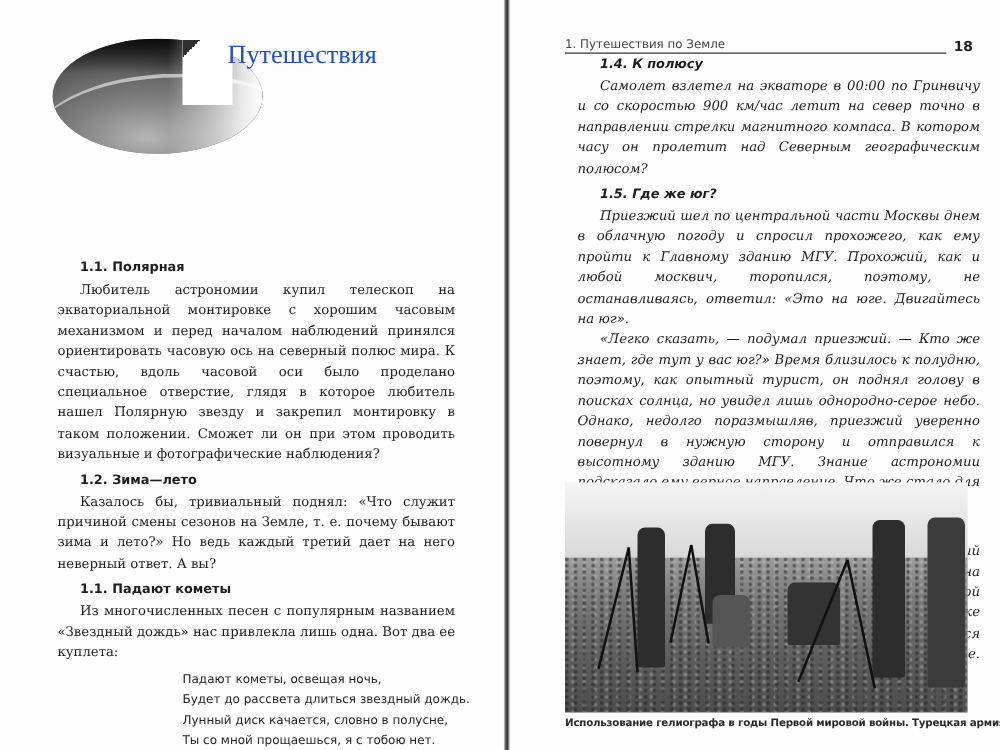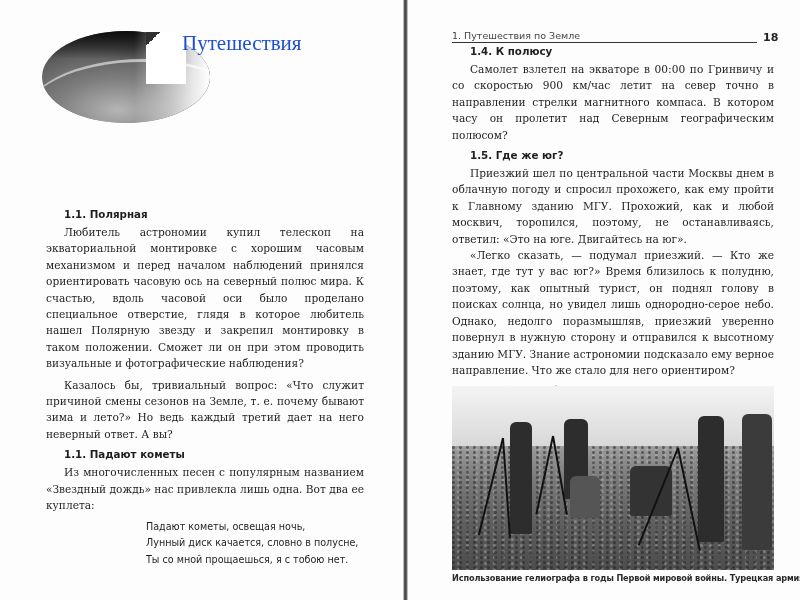--- a/index.html
+++ b/index.html
@@ -32,21 +32,21 @@
                     font-size: 58px; font-weight: bold; line-height: 52px; text-align: center; overflow: hidden; }
   .chapter-number::before { content: ""; position: absolute; left: 0; top: 0; width: 14px; height: 14px;
                             background: linear-gradient(135deg, #303030 50%, #ffffff 50%); }
   .chapter-title { position: absolute; left: 142px; top: 10px; font-family: Liberation Serif, serif;
                    font-size: 21px; line-height: 22px; color: #1d4ed8; font-weight: normal; }
   .chapter-title span { display: block; }
 
   
   .col { position: absolute; font-size: 10.6px; line-height: 16.4px; text-align: justify; }
   .col-left { left: 46px; top: 207px; width: 318px; }
-  .col-right { left: 44px; top: 44px; width: 322px; }
+  .col-right { left: 54px; top: 44px; width: 322px; font-style: italic; }
 
   h3 { font-family: "DejaVu Sans", sans-serif; font-size: 10.3px; font-weight: bold; margin: 0 0 3px 18px; line-height: 14px; }
   p.para { text-indent: 18px; margin-bottom: 5px; }
   .section { margin-bottom: 3px; }
   .poem { font-family: "DejaVu Sans", sans-serif; font-size: 9.6px; line-height: 16.6px; margin: 1px 0 4px 56px; text-align: left; }
   .stanza { margin-bottom: 4px; }
   .stanza span { display: block; white-space: nowrap; padding-left: 44px; }
 
   
   .running-header { position: absolute; left: 44px; top: 29px; width: 305px; border-bottom: 1px solid #333;
@@ -78,28 +78,30 @@
       <span>Путешествия</span>
     </div>
   </div>
 
   <div class="col col-left">
     <div class="section">
       <h3>1.1. Полярная</h3>
       <p class="para">Любитель астрономии купил телескоп на экваториальной монтировке с хорошим часовым механизмом и перед началом наблюдений принялся ориентировать часовую ось на северный полюс мира. К счастью, вдоль часовой оси было проделано специальное отверстие, глядя в которое любитель нашел Полярную звезду и закрепил монтировку в таком положении. Сможет ли он при этом проводить визуальные и фотографические наблюдения?</p>
     </div>
     <div class="section">
-      <p class="para">Казалось бы, тривиальный вопрос: «Что служит причиной смены сезонов на Земле, т. е. почему бывают зима и лето?» Но ведь каждый третий дает на него неверный ответ. А вы?</p>
+      <h3>1.2. Зима—лето</h3>
+      <p class="para">Казалось бы, тривиальный поднял: «Что служит причиной смены сезонов на Земле, т. е. почему бывают зима и лето?» Но ведь каждый третий дает на него неверный ответ. А вы?</p>
     </div>
     <div class="section">
       <h3>1.1. Падают кометы</h3>
       <p class="para">Из многочисленных песен с популярным названием «Звездный дождь» нас привлекла лишь одна. Вот два ее куплета:</p>
       <div class="poem">
         <div class="stanza">
           <span>Падают кометы, освещая ночь,</span>
+          <span>Будет до рассвета длиться звездный дождь.</span>
           <span>Лунный диск качается, словно в полусне,</span>
           <span>Ты со мной прощаешься, я с тобою нет.</span>
         </div>
 
       </div>
 
     </div>
   </div>
 </div>
 

